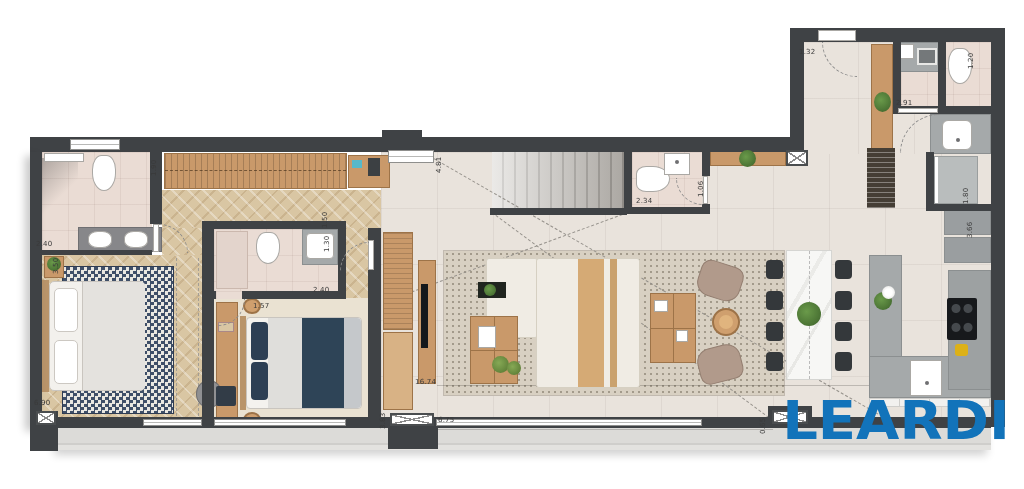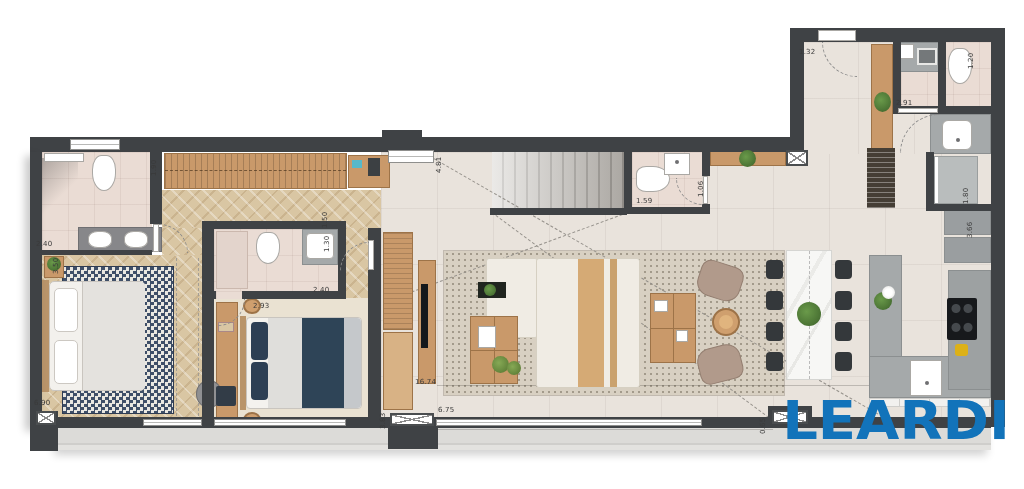--- a/index.html
+++ b/index.html
@@ -233,29 +233,29 @@
   <div class="dash" style="left:383px;top:302px;width:260px;transform:rotate(-20.2deg)"></div>
   <div class="vdash" style="left:176px;top:258px;height:158px"></div>
   <div class="vdash" style="left:198px;top:258px;height:158px"></div>
   <div class="thin" style="left:437px;top:385px;width:554px"></div>
   <div class="thin" style="left:437px;top:429px;width:336px"></div>
 
   <span class="dim v" style="left:150px;top:176px">1.90</span>
   <span class="dim" style="left:36px;top:240px">2.40</span>
   <span class="dim v" style="left:52px;top:274px">3.50</span>
   <span class="dim" style="left:34px;top:399px">6.90</span>
-  <span class="dim" style="left:253px;top:302px">2.93</span>
+  <span class="dim" style="left:253px;top:302px">1.57</span>
   <span class="dim" style="left:313px;top:286px">2.40</span>
   <span class="dim v" style="left:321px;top:228px">1.50</span>
   <span class="dim v" style="left:323px;top:252px">1.30</span>
   <span class="dim v" style="left:435px;top:173px">4.81</span>
   <span class="dim" style="left:415px;top:378px">16.74</span>
   <span class="dim v" style="left:379px;top:429px">3.83</span>
-  <span class="dim" style="left:438px;top:406px">6.75</span>
-  <span class="dim" style="left:636px;top:197px">1.59</span>
+  <span class="dim" style="left:438px;top:416px">6.75</span>
+  <span class="dim" style="left:636px;top:197px">2.34</span>
   <span class="dim v" style="left:697px;top:197px">1.06</span>
   <span class="dim" style="left:799px;top:48px">1.32</span>
   <span class="dim v" style="left:967px;top:69px">1.20</span>
   <span class="dim" style="left:896px;top:99px">2.91</span>
   <span class="dim v" style="left:962px;top:204px">1.80</span>
   <span class="dim v" style="left:966px;top:238px">3.66</span>
   <span class="dim v" style="left:759px;top:434px">0.65</span>
 
   <div class="logo">
     <div class="l2">LEARDI</div>

